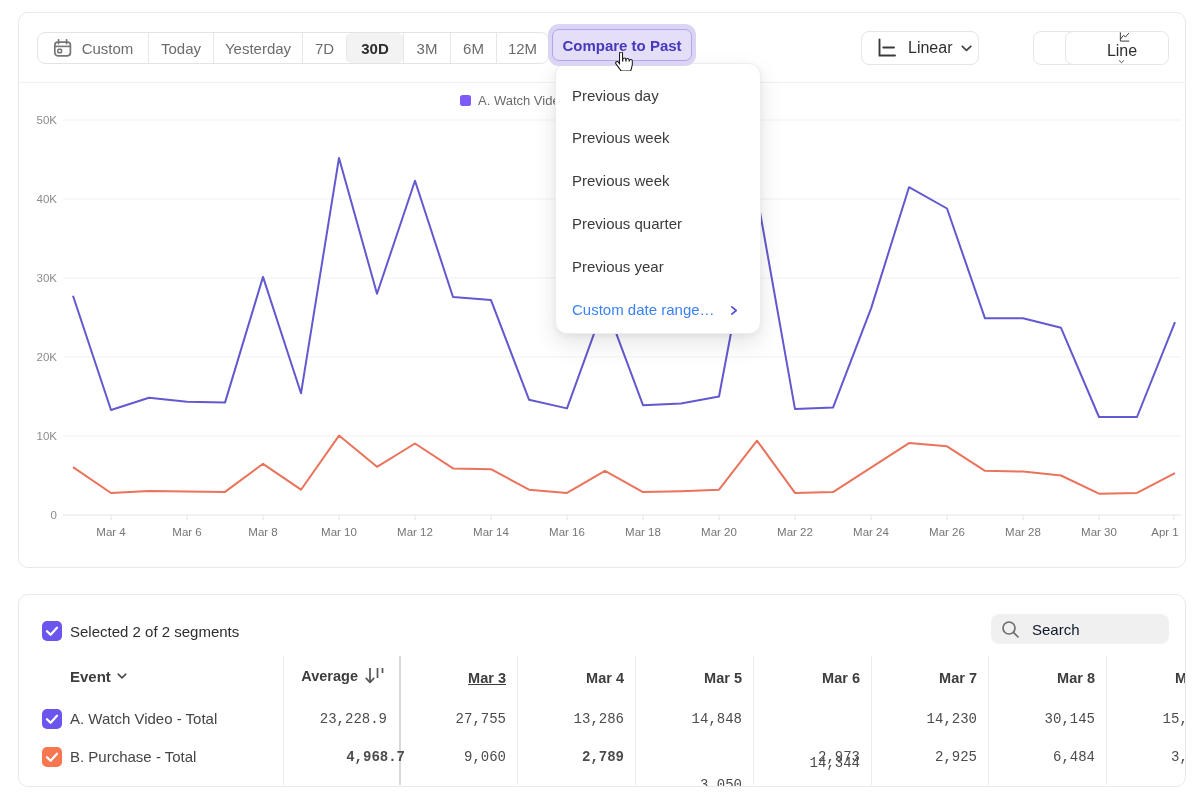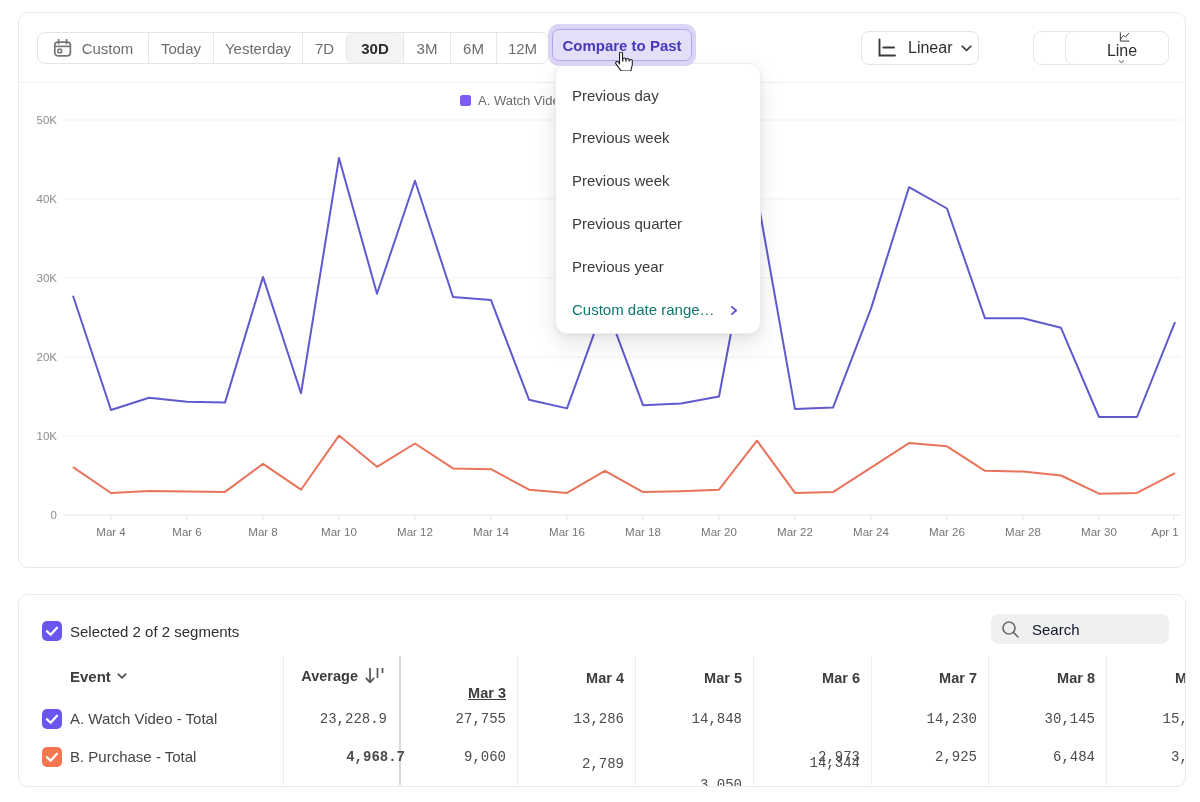--- a/index.html
+++ b/index.html
@@ -144,21 +144,21 @@
     <polyline fill="none" stroke="#e9735b" stroke-width="2" stroke-linejoin="round" points="54,384.1 92,410 130,407.9 168,408.5 206,408.9 244,380.8 282,406.7 320,352.6 358,383.8 396,360.5 434,385.4 472,386.2 510,406.7 548,409.9 586,387.8 624,409.1 662,408.3 700,406.7 738,357.7 776,409.9 814,409.1 852,384.6 890,360.1 928,363.3 966,387.8 1004,388.6 1042,392.5 1080,410.7 1118,409.9 1156,390.1"></polyline>
   </svg>
 </div>
 
 <div id="panel" class="abs">
   <div class="pitem" style="top:23px;">Previous day</div>
   <div class="pitem" style="top:65px;">Previous week</div>
   <div class="pitem" style="top:108px;">Previous week</div>
   <div class="pitem" style="top:151px;">Previous quarter</div>
   <div class="pitem" style="top:194px;">Previous year</div>
-  <div class="pitem" style="top:237px; color:#0f766e;">Custom date range…</div>
+  <div class="pitem" style="top:237px; color:#3b82f6;">Custom date range…</div>
   <svg class="abs" style="left:174px; top:241px;" width="8" height="11" viewBox="0 0 8 11">
       <polyline points="1.8,1.8 6.2,5.5 1.8,9.2" fill="none" stroke="#5a4fd0" stroke-width="1.7" stroke-linecap="round" stroke-linejoin="round"></polyline>
     </svg>
 </div>
 
 <div id="cmphalo" class="abs">
   <div id="cmpbtn">Compare to Past</div>
 </div>
 
 <svg class="abs" style="left:615px; top:52px; z-index:40;" width="18" height="19" viewBox="0 0 448 512">
@@ -194,21 +194,21 @@
   <svg class="abs" style="left:98px; top:78px;" width="10" height="7" viewBox="0 0 10 7">
       <polyline points="1.2,1.2 5,4.8 8.8,1.2" fill="none" stroke="#4a4a4a" stroke-width="1.6" stroke-linecap="round" stroke-linejoin="round"></polyline>
     </svg>
   <div class="hdr" style="left:239px; top:73px; width:100px;">Average</div>
   <svg class="abs" style="left:345px; top:72px;" width="21" height="18" viewBox="0 0 21 18">
     <line x1="6" y1="1" x2="6" y2="14.5" stroke="#555" stroke-width="1.7"></line>
     <polyline points="1.8,10.8 6,15.3 10.2,10.8" fill="none" stroke="#555" stroke-width="1.7" stroke-linejoin="round"></polyline>
     <line x1="13.5" y1="1" x2="13.5" y2="11" stroke="#555" stroke-width="1.7"></line>
     <line x1="18.5" y1="1" x2="18.5" y2="6" stroke="#555" stroke-width="1.7"></line>
   </svg>
-  <div class="hdr" style="left:387px; top:90px; width:100px;text-decoration:underline;">Mar 3</div>
+  <div class="hdr" style="left:387px; top:75px; width:100px;text-decoration:underline;">Mar 3</div>
   <div class="hdr" style="left:505px; top:75px; width:100px;">Mar 4</div>
   <div class="hdr" style="left:623px; top:75px; width:100px;">Mar 5</div>
   <div class="hdr" style="left:741px; top:75px; width:100px;">Mar 6</div>
   <div class="hdr" style="left:858px; top:75px; width:100px;">Mar 7</div>
   <div class="hdr" style="left:976px; top:75px; width:100px;">Mar 8</div>
   <div class="hdr" style="left:1094px; top:75px; width:100px;">Mar 9</div>
 
   <div class="cbx" style="left:23px; top:114px; background:#6a55ee;">
     <svg width="20" height="20" viewBox="0 0 20 20">
         <polyline points="5,10.2 8.6,13.8 15,6.8" fill="none" stroke="#fff" stroke-width="2.3" stroke-linecap="round" stroke-linejoin="round"></polyline>
@@ -225,19 +225,19 @@
   <div class="num" style="left:1094px; top:116px; width:100px;">15,441</div>
 
   <div class="cbx" style="left:23px; top:152px; background:#f5764f;">
     <svg width="20" height="20" viewBox="0 0 20 20">
         <polyline points="5,10.2 8.6,13.8 15,6.8" fill="none" stroke="#fff" stroke-width="2.3" stroke-linecap="round" stroke-linejoin="round"></polyline>
       </svg>
   </div>
   <div class="rowlbl" style="left:51px; top:153px;">B. Purchase - Total</div>
   <div class="num" style="left:286px; top:154px; width:100px;font-weight:bold;">4,968.7</div>
   <div class="num" style="left:387px; top:154px; width:100px;">9,060</div>
-  <div class="num" style="left:505px; top:161px; width:100px;">2,789</div>
+  <div class="num" style="left:505px; top:154px; width:100px;font-weight:bold;">2,789</div>
   <div class="num" style="left:623px; top:170px; width:100px;margin-top:12px;">3,050</div>
   <div class="num" style="left:741px; top:154px; width:100px;">2,973</div>
   <div class="num" style="left:858px; top:154px; width:100px;">2,925</div>
   <div class="num" style="left:976px; top:154px; width:100px;">6,484</div>
   <div class="num" style="left:1094px; top:154px; width:100px;">3,245</div>
 </div>
 
 </body></html>

